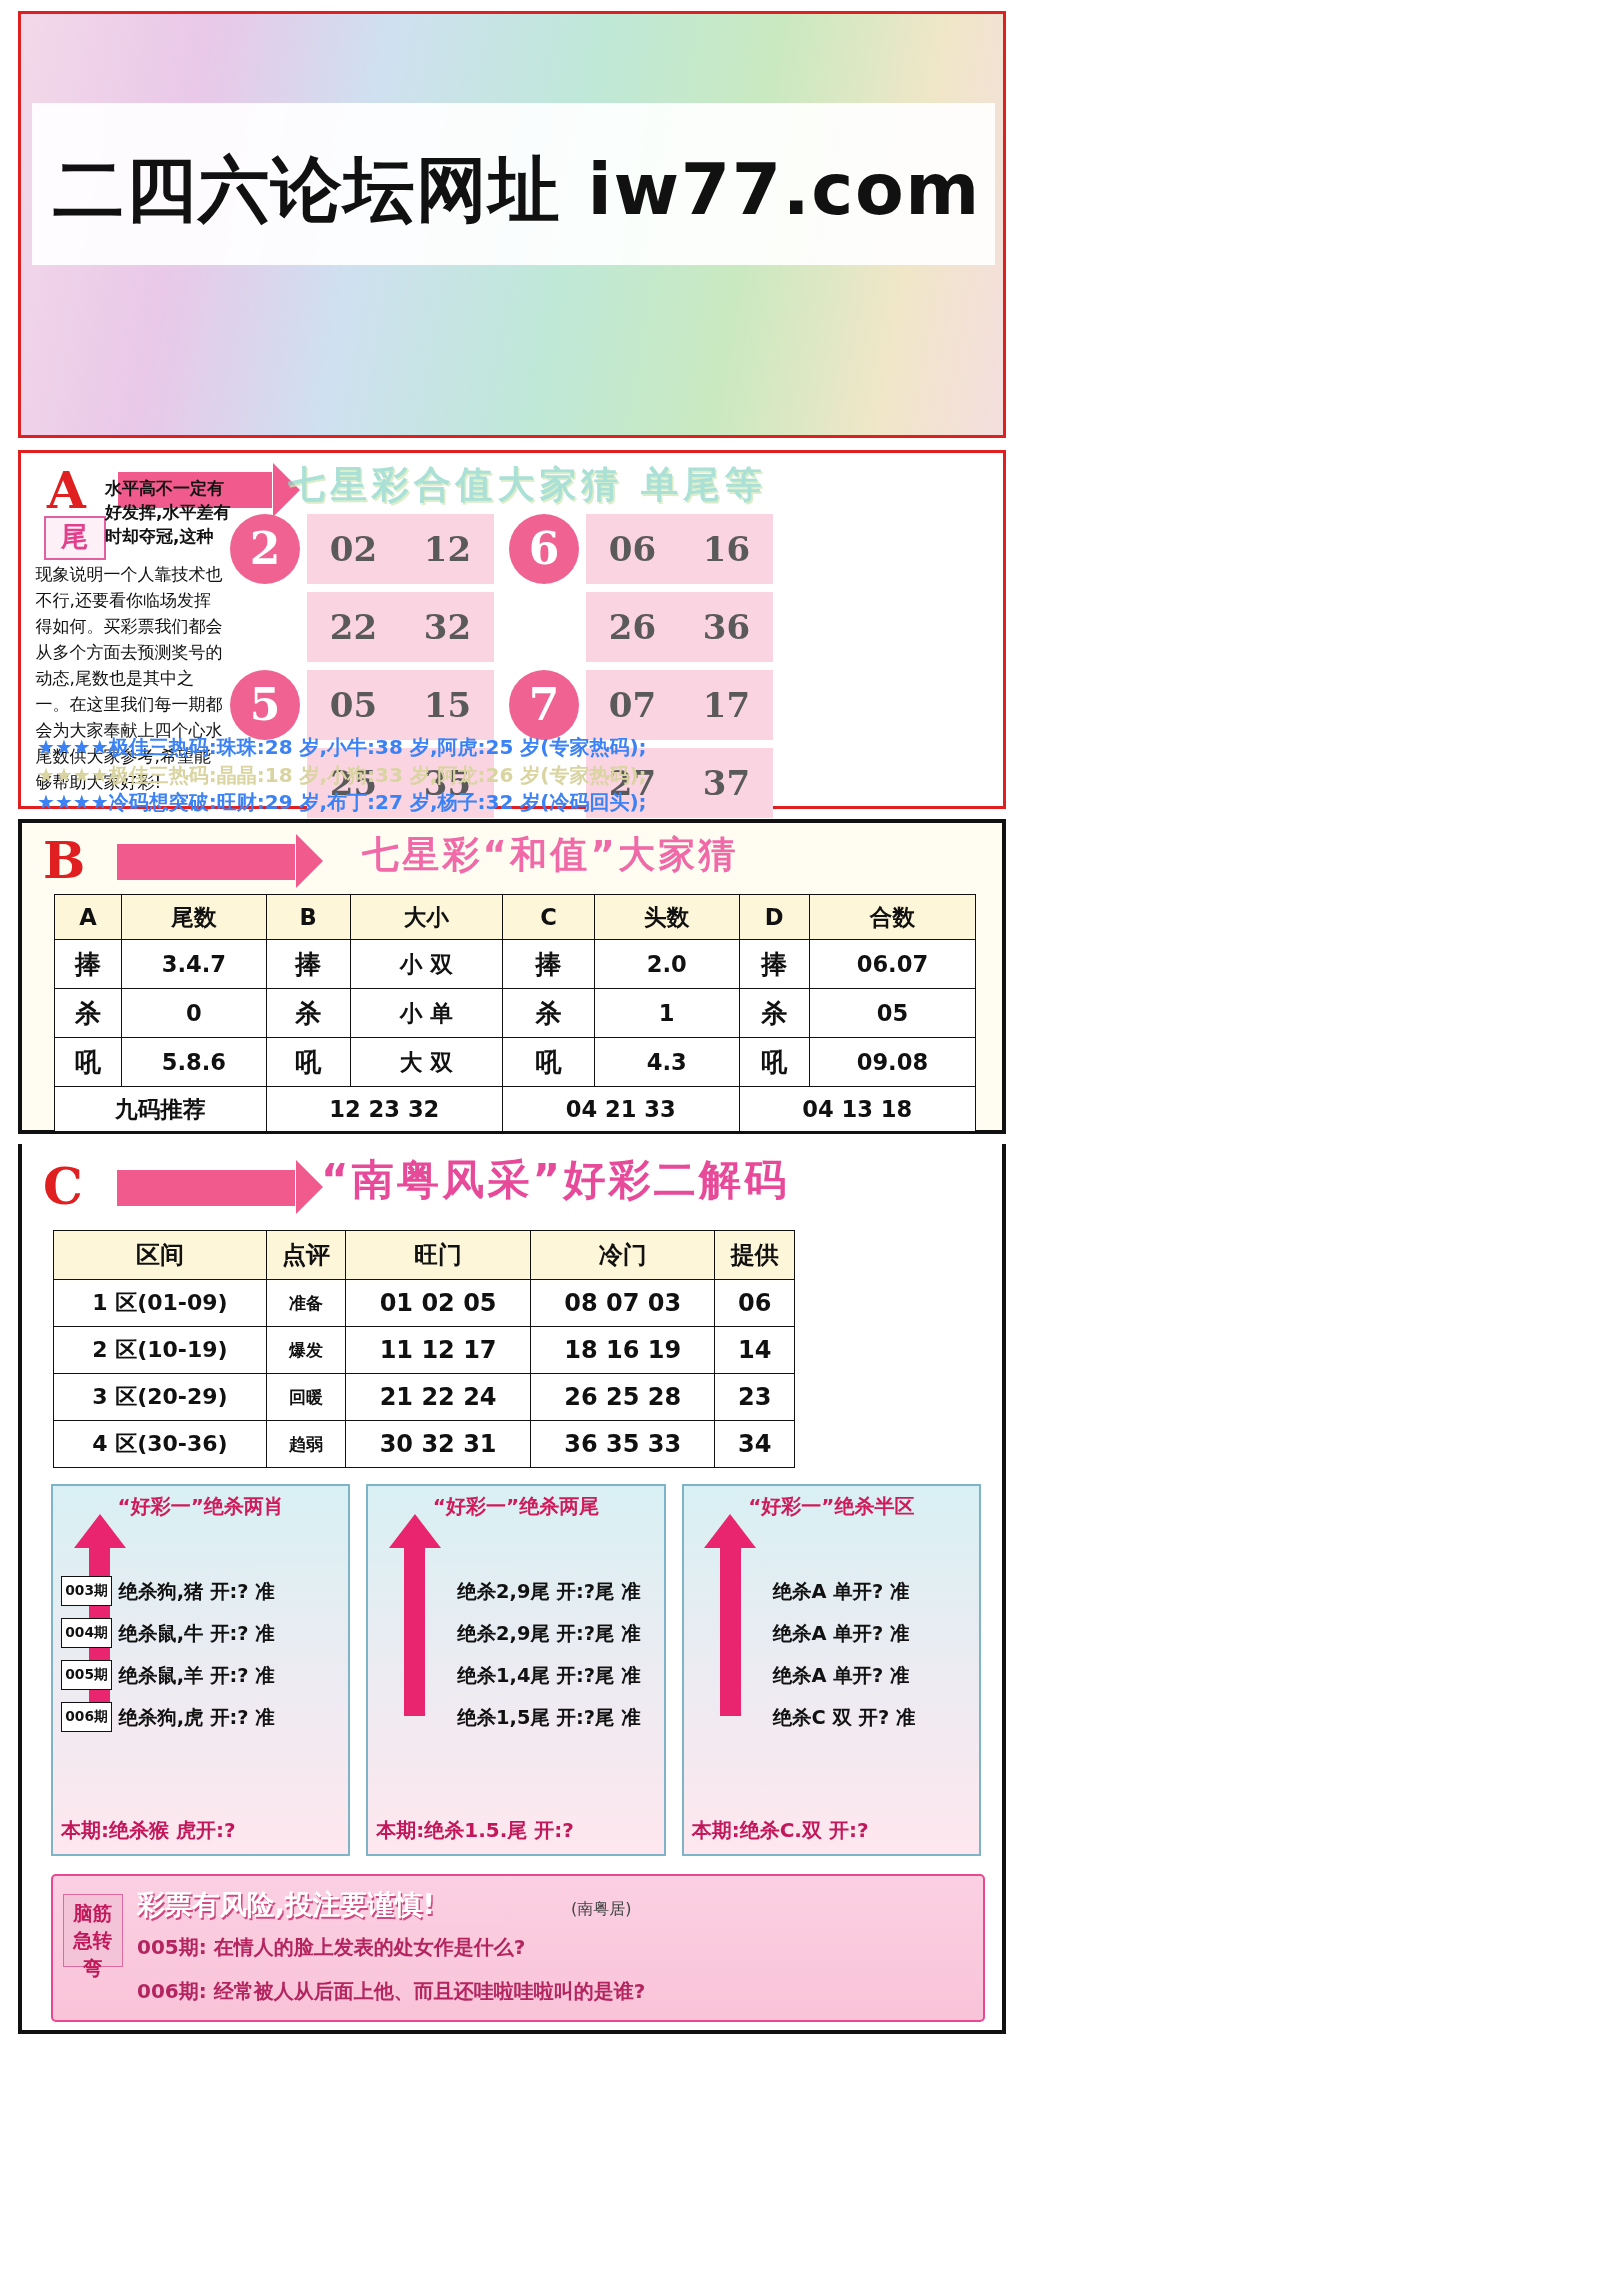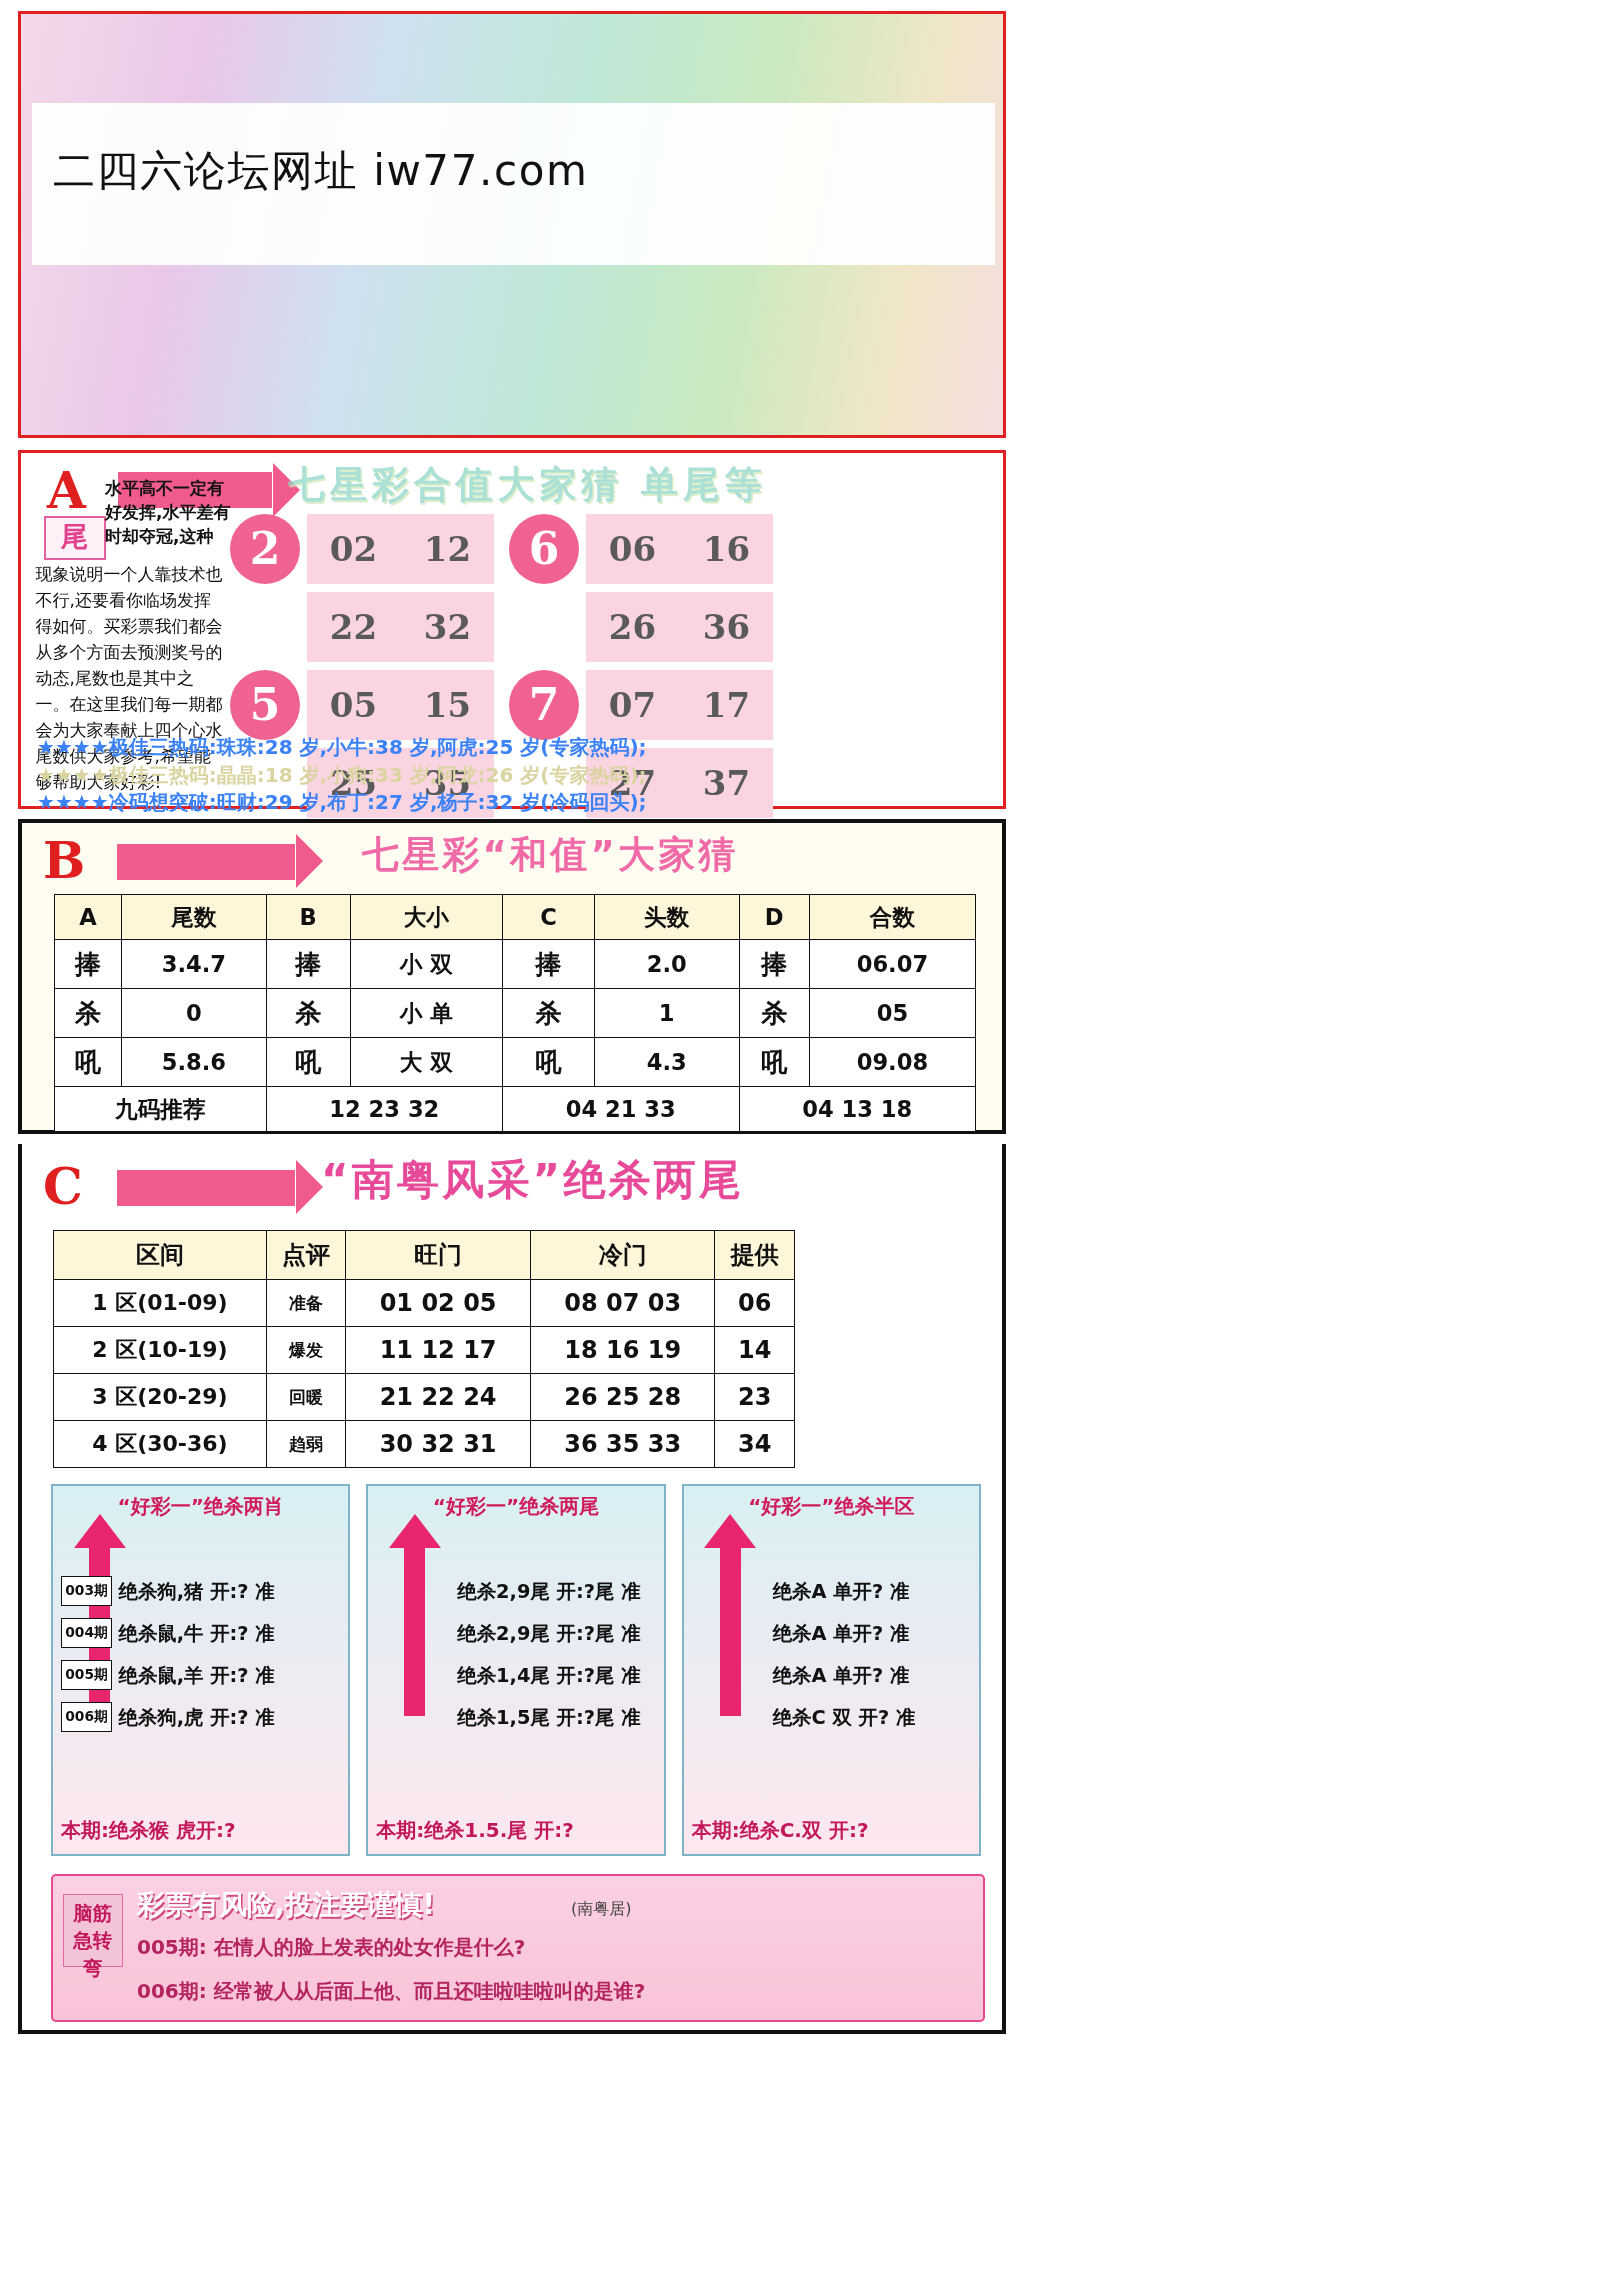--- a/index.html
+++ b/index.html
@@ -23,21 +23,21 @@
     background:linear-gradient(100deg,#f3d9ea 0%,#e9c8e8 18%,#cfe0f0 35%,#bfe8d8 55%,#c9e9c0 72%,#f0e6c8 88%,#f4dede 100%);
     border:3.2px solid #e02020;
   }
   #banner .whitecard{
     position:absolute;left:11.3px;top:89px;width:963px;height:162px;
     background:rgba(255,255,255,0.92);
   }
   #banner .bannertext{
     position:absolute;left:32px;top:129px;width:938px;
     font-family:"DejaVu Sans", sans-serif;
-    font-size:42px;font-weight:normal;color:#111;letter-spacing:1.6px;
+    font-size:71px;font-weight:bold;color:#111;letter-spacing:1.6px;
     white-space:nowrap;
   }
 
   
   #secA{left:18px;top:450px;width:988px;height:359px;border:3.2px solid #e02020;background:#fff;}
   .arrowA{
     position:absolute;left:97px;top:19.4px;width:154px;height:36px;background:#f05a8c;
   }
   .arrowA:after{
     content:"";position:absolute;right:-27.5px;top:-9.7px;
@@ -303,21 +303,21 @@
           <td colspan="2">04 21 33</td>
           <td colspan="2">04 13 18</td>
         </tr>
       </tbody>
         </table>
     </div>
 
     <div class="box" id="secC">
       <div class="letterC">C</div>
       <div class="arrowC"></div>
-      <div class="titleC">“南粤风采”绝杀两尾</div>
+      <div class="titleC">“南粤风采”好彩二解码</div>
 
       <table class="tc">
         <tbody>
             <tr>
           <th>区间</th>
           <th>点评</th>
           <th>旺门</th>
           <th>冷门</th>
           <th>提供</th>
         </tr>

